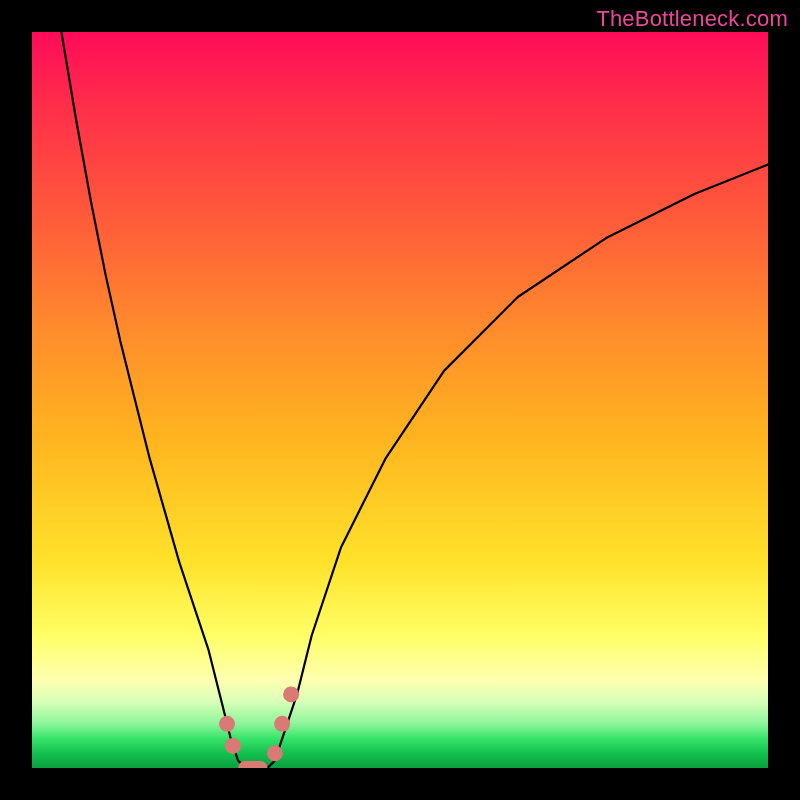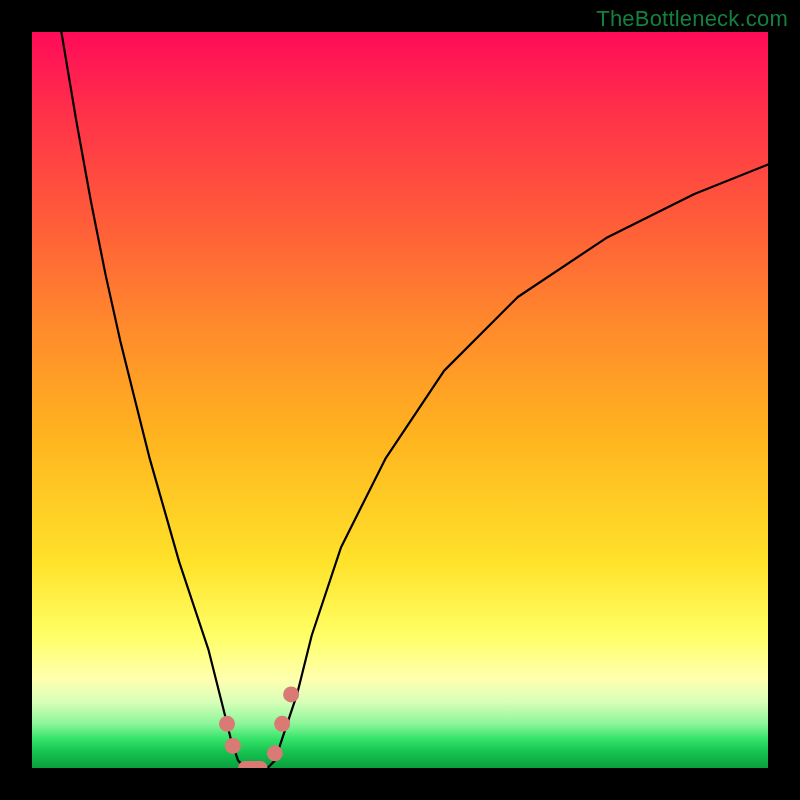--- a/index.html
+++ b/index.html
@@ -43,21 +43,21 @@
       #8cf59a 94%,
       #36e46a 96%,
       #14c04e 98%,
       #0a9f3e 100%
     );
   }
   .watermark {
     position: absolute;
     top: 6px;
     right: 12px;
-    color: #15803d;
+    color: #ec4899;
     font-size: 22px;
     letter-spacing: 0.2px;
     user-select: none;
   }
   svg.curve {
     position: absolute;
     inset: 0;
     width: 100%;
     height: 100%;
     overflow: visible;

